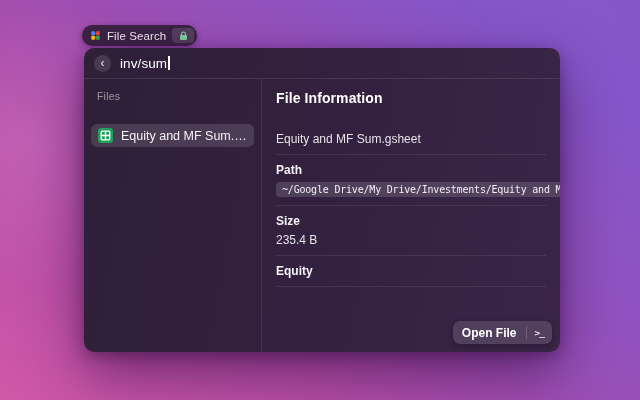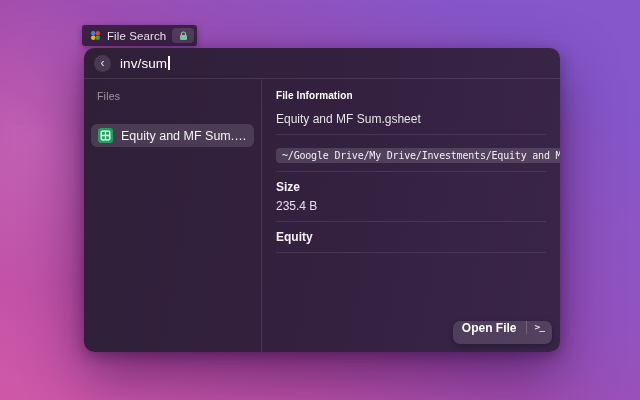--- a/index.html
+++ b/index.html
@@ -13,21 +13,21 @@
     position:absolute; inset:0;
     background:
       radial-gradient(circle at 5% 35%, rgba(255,170,230,0.22), transparent 22%),
       radial-gradient(circle at 96% 80%, rgba(125,90,215,0.35), transparent 45%);
   }
 
   
   .badge {
     position:absolute; left:82px; top:25px; height:21px;
     display:flex; align-items:center; gap:6px;
-    background:rgba(38,24,44,0.82); border-radius:3px;
+    background:rgba(38,24,44,0.82); border-radius:10px;
     padding:0 3px 0 8px; box-shadow:0 2px 6px rgba(30,5,40,0.35);
   }
   .badge-label { color:#f2eef4; font-size:11.5px; font-weight:500; letter-spacing:.1px; }
   .lock-chip {
     height:15px; width:22px; border-radius:4px;
     background:rgba(255,255,255,0.13);
     display:flex; align-items:center; justify-content:center;
   }
 
   
@@ -59,36 +59,36 @@
     padding:4px 7px; border-radius:6px; cursor:default;
   }
   .file-row.selected { background:rgba(255,255,255,0.13); }
   .file-row-label { color:#f5f2f7; font-size:12.5px; white-space:nowrap; overflow:hidden; text-overflow:ellipsis; }
   .sheet-icon {
     width:15px; height:15px; border-radius:3px; background:#1fa05e; flex:0 0 auto;
     display:flex; align-items:center; justify-content:center;
   }
 
   .right-panel { flex:1; padding:11px 14px 0 14px; min-width:0; }
-  .detail-title { color:#ffffff; font-size:10px; font-weight:700; margin-bottom:11px; letter-spacing:.1px; }
+  .detail-title { color:#ffffff; font-size:14px; font-weight:700; margin-bottom:26px; letter-spacing:.1px; }
   .field-label { color:#f5f2f7; font-size:12px; font-weight:700; }
   .field-value { color:rgba(255,255,255,0.88); font-size:12px; margin-top:5px; }
   .field-sep { height:1px; background:rgba(255,255,255,0.09); margin:8px 0 8px; }
   .mono-pill {
     display:inline-block; margin-top:5px;
     background:rgba(255,255,255,0.14); border-radius:4px;
     padding:2px 6px;
     font-family:"DejaVu Sans Mono", monospace;
     font-size:10px; color:#f3eff6; letter-spacing:-0.2px;
     white-space:nowrap;
   }
 
   .open-btn {
     position:absolute; right:8px; bottom:8px; height:23px;
-    display:flex; align-items:flex-start;
+    display:flex; align-items:center;
     background:rgba(255,255,255,0.13); border-radius:7px;
     box-shadow:0 2px 6px rgba(20,5,30,0.35); cursor:default;
   }
   .open-btn-label { color:#ffffff; font-size:12px; font-weight:600; padding:0 9px; }
   .open-btn-sep { width:1px; height:13px; background:rgba(255,255,255,0.18); }
   .open-btn-key {
     color:rgba(255,255,255,0.85); padding:0 8px;
     font-family:"DejaVu Sans Mono", monospace; font-size:9.5px; font-weight:700; letter-spacing:-1px;
   }
 </style>
@@ -145,20 +145,21 @@
 
     <div class="right-panel">
       <div class="detail-title">File Information</div>
 
       <div>
         <div class="field-value">Equity and MF Sum.gsheet</div>
       </div>
       <div class="field-sep"></div>
 
       <div>
+        <div class="field-label">Path</div>
         <span class="mono-pill">~/Google Drive/My Drive/Investments/Equity and MF Sum.gsheet</span>
       </div>
       <div class="field-sep"></div>
 
       <div>
         <div class="field-label">Size</div>
         <div class="field-value">235.4 B</div>
       </div>
       <div class="field-sep"></div>
 

